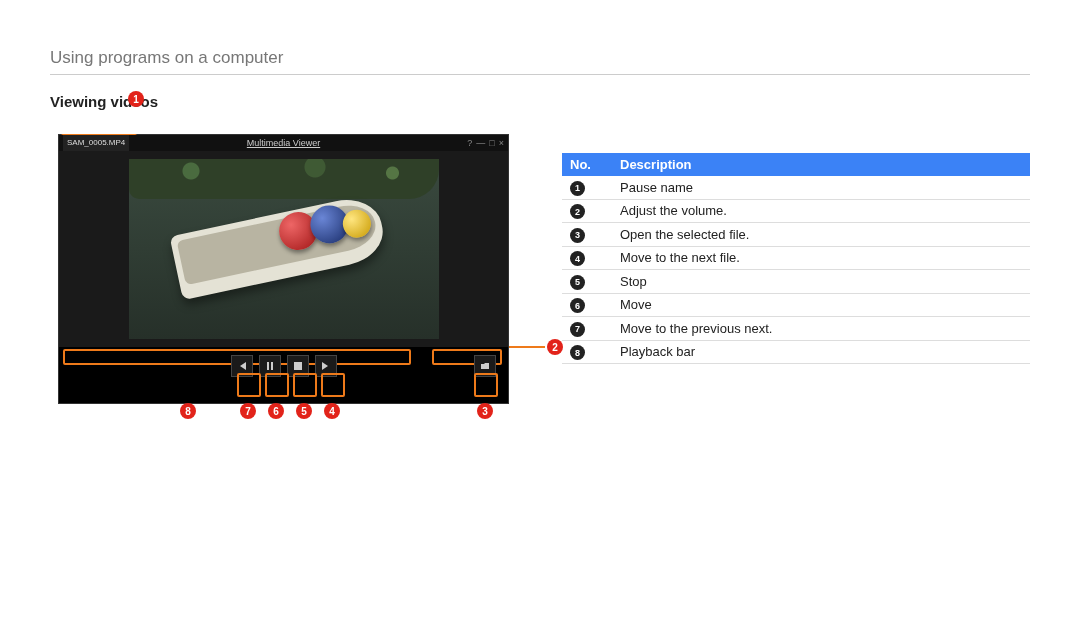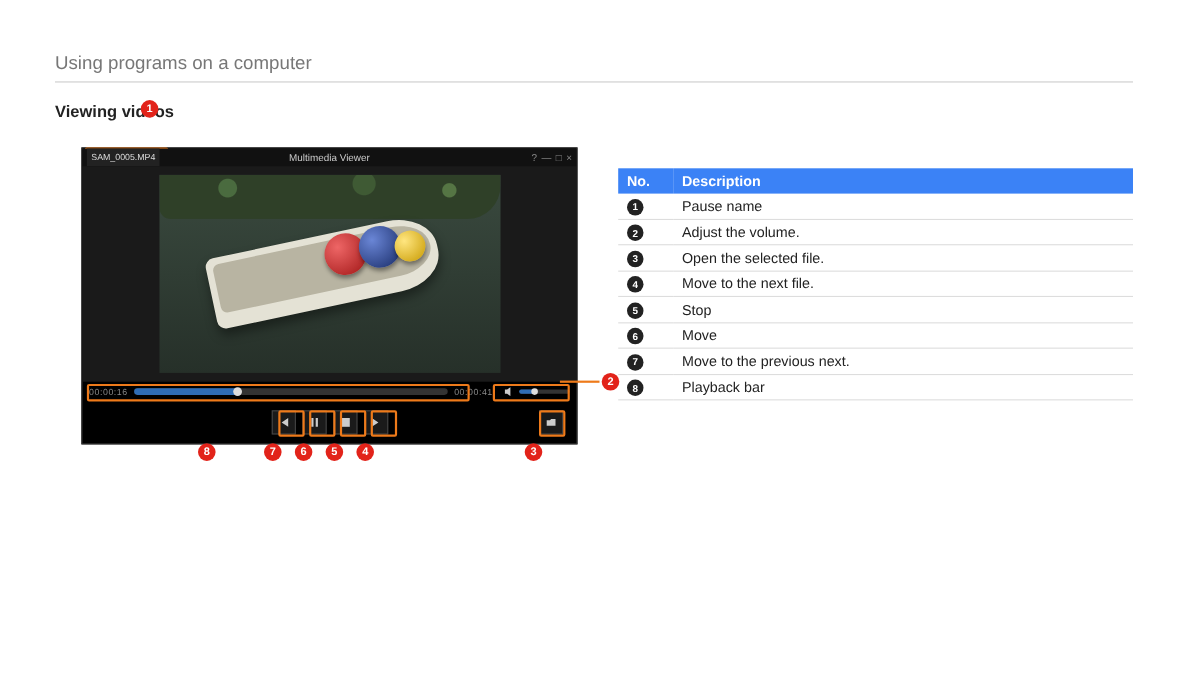--- a/index.html
+++ b/index.html
@@ -6,24 +6,24 @@
   html, body { width: 1080px; height: 630px; background: #fff; font-family: Arial, sans-serif; color: #222; }
   .page { position: relative; width: 1080px; height: 482px; padding: 48px 50px 30px 50px; }
   .breadcrumb { color: #777; font-size: 17px; margin-bottom: 6px; }
   .divider { border: none; border-top: 1px solid #ccc; margin-bottom: 18px; }
   .columns { display: flex; gap: 40px; }
   .left { width: 472px; position: relative; }
   .right { flex: 1; }
   .heading { font-weight: bold; font-size: 15px; margin-bottom: 24px; }
 
   
-  .app { position: relative; width: 451px; height: 270px; background: #000; border: 1px solid #333; margin-left: 24px; }
+  .app { position: relative; width: 451px; height: 270px; background: #000; border: 1px solid #333; margin-left: 8px; }
   .titlebar { height: 16px; background: #111; display: flex; align-items: center; color: #ccc; font-size: 9px; position: relative; }
   .titlebar .fname { position: absolute; left: 4px; top: 0; height: 16px; line-height: 16px; padding: 0 4px; background: #222; color:#ddd; font-size:8px; }
-  .titlebar .apptitle { margin: 0 auto; }
+  .titlebar .apptitle { margin: 0 auto; text-decoration: underline; }
   .titlebar .wincontrols { position: absolute; right: 4px; display:flex; gap:4px; color:#888; font-size:9px; }
   .video-area { width: 100%; height: 196px; background:#1a1a1a; display:flex; align-items:center; justify-content:center; position:relative; overflow:hidden; }
   .scene { width: 310px; height: 180px; position:relative; }
   .water { position:absolute; inset:0; background: linear-gradient(#3a4a3f,#263029); }
   .leaves { position:absolute; top:0; left:0; right:0; height:40px; background: radial-gradient(circle at 20% 30%, #4a6b3f 0 8px, transparent 9px), radial-gradient(circle at 60% 20%, #3f5a34 0 10px, transparent 11px), radial-gradient(circle at 85% 35%, #557544 0 6px, transparent 7px), #2f4028; border-bottom-left-radius:10px; border-bottom-right-radius:30px; }
   .boat { position:absolute; left:45px; top:55px; width:210px; height:65px; background:#e4e2d5; border-radius: 8px 40px 40px 8px / 8px 30px 30px 8px; transform: rotate(-12deg); box-shadow: 0 6px 10px rgba(0,0,0,0.4); }
   .boat::before { content:""; position:absolute; left:6px; top:6px; right:6px; bottom:14px; background:#b8b4a2; border-radius:6px 32px 32px 6px / 6px 22px 22px 6px; }
   .umbrellas { position:absolute; left:150px; top:48px; transform: rotate(-12deg); }
   .umb { width:38px; height:38px; border-radius:50%; display:inline-block; margin-right:-6px; box-shadow:0 3px 4px rgba(0,0,0,0.4); }
   .umb.red{background:radial-gradient(circle at 35% 30%, #e66, #a01515);} 
@@ -94,37 +94,20 @@
           <div class="scene">
             <div class="water"></div>
             <div class="leaves"></div>
             <div class="boat"></div>
             <div class="umbrellas">
               <span class="umb red"></span><span class="umb blue"></span><span class="umb yellow"></span>
             </div>
           </div>
         </div>
 
-        <div class="controls-row">
-          <span class="timecode">00:00:16</span>
-          <div class="progress">
-            <div class="progress-fill"></div>
-              <div class="progress-knob"></div>
-          </div>
-          <span class="timecode">00:00:41</span>
-          <div class="volume">
-            <svg class="vol-icon" viewBox="0 0 10 10">
-                <path fill="#ccc" d="M1 3h2l3-2v8l-3-2H1z"></path>
-              </svg>
-            <div class="vol-track">
-                <div class="vol-fill"></div>
-                <div class="vol-knob"></div>
-              </div>
-          </div>
-        </div>
 
         <div class="callout-box" style="left:4px; bottom:38px; width:348px; height:16px;"></div>
 
         <div class="callout-box" style="right:6px; bottom:38px; width:70px; height:16px;"></div>
 
         <div class="buttons-row">
           <div class="mediabtn">
               <svg viewBox="0 0 10 10">
                 <path d="M2 1v8M9 1L3 5l6 4z"></path>
               </svg>

